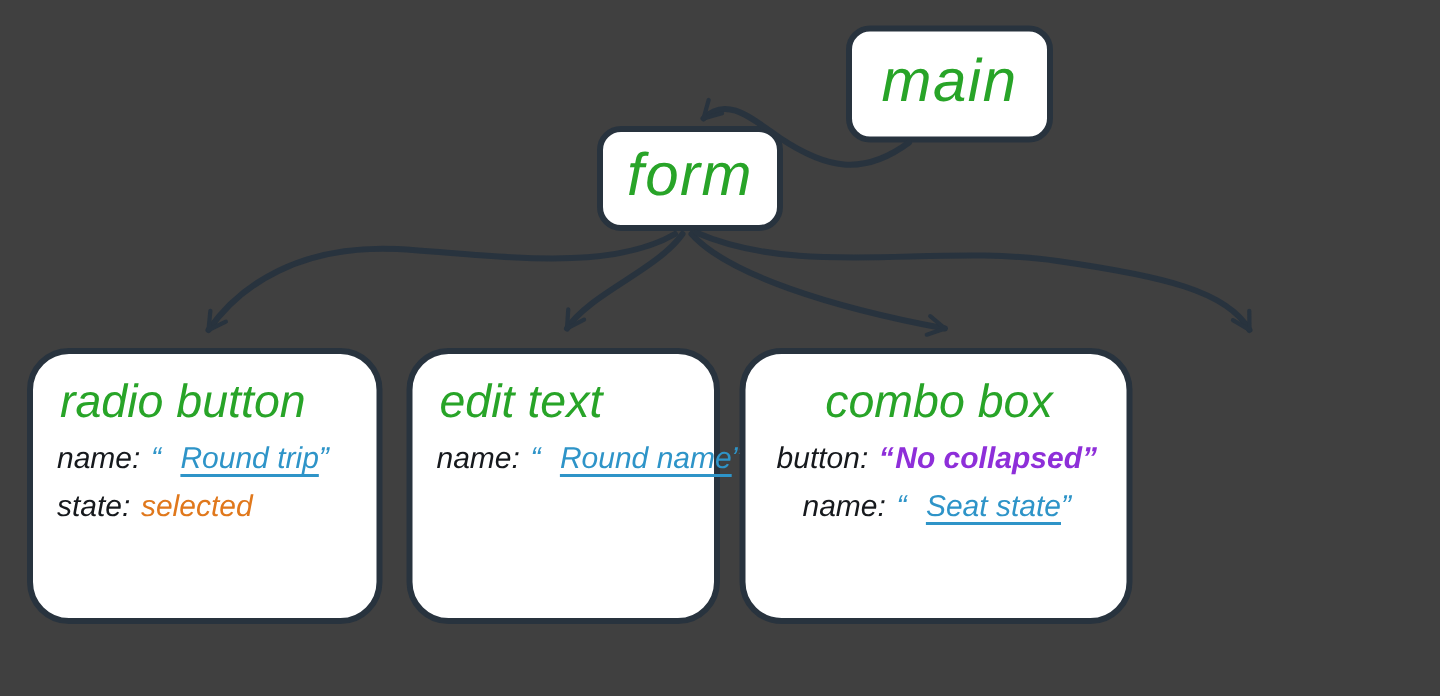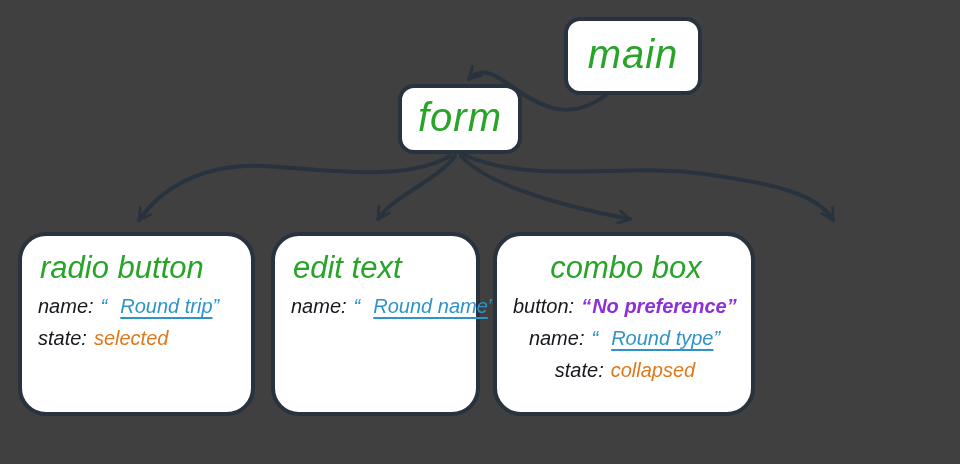--- a/index.html
+++ b/index.html
@@ -90,27 +90,24 @@
   <div class="node child" style="left:271px; width:209px;">
     <div class="node-title">edit text</div>
     <div class="prop">
       <span class="plabel">name:</span><span class="pvalue link"><span class="q">“</span><span class="txt">Round name</span><span class="q">”</span></span>
     </div>
   </div>
 
   <div class="node child" style="left:493px; width:262px;text-align:center;">
     <div class="node-title">combo box</div>
     <div class="prop">
-      <span class="plabel">button:</span><span class="pvalue selected-value"><span class="q">“</span><span>No preference</span><span class="q">”</span></span>
+      <span class="plabel">button:</span><span class="pvalue selected-value"><span class="q">“</span><span>No collapsed</span><span class="q">”</span></span>
     </div>
     <div class="prop">
-      <span class="plabel">name:</span><span class="pvalue link"><span class="q">“</span><span class="txt">Round type</span><span class="q">”</span></span>
-    </div>
-    <div class="prop">
-      <span class="plabel">state:</span><span class="pvalue state">collapsed</span>
+      <span class="plabel">name:</span><span class="pvalue link"><span class="q">“</span><span class="txt">Seat state</span><span class="q">”</span></span>
     </div>
   </div>
 
 
   <svg class="edges" width="960" height="464" viewBox="0 0 960 464">
     <defs>
       <marker id="arrow" viewBox="0 0 12 12" refX="10" refY="6" markerWidth="4.2" markerHeight="4.2" orient="auto">
         <path d="M2 1.5 L10 6 L2 10.5" fill="none" stroke="#28333e" stroke-width="2" stroke-linecap="round" stroke-linejoin="round"></path>
       </marker>
     </defs>

